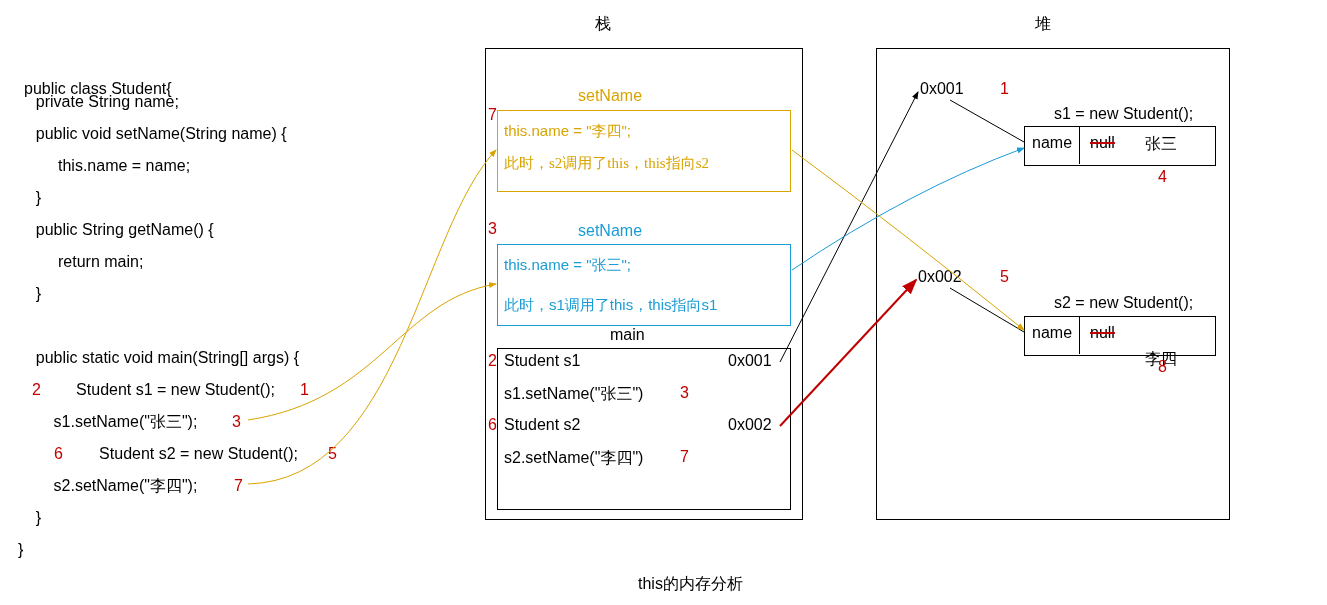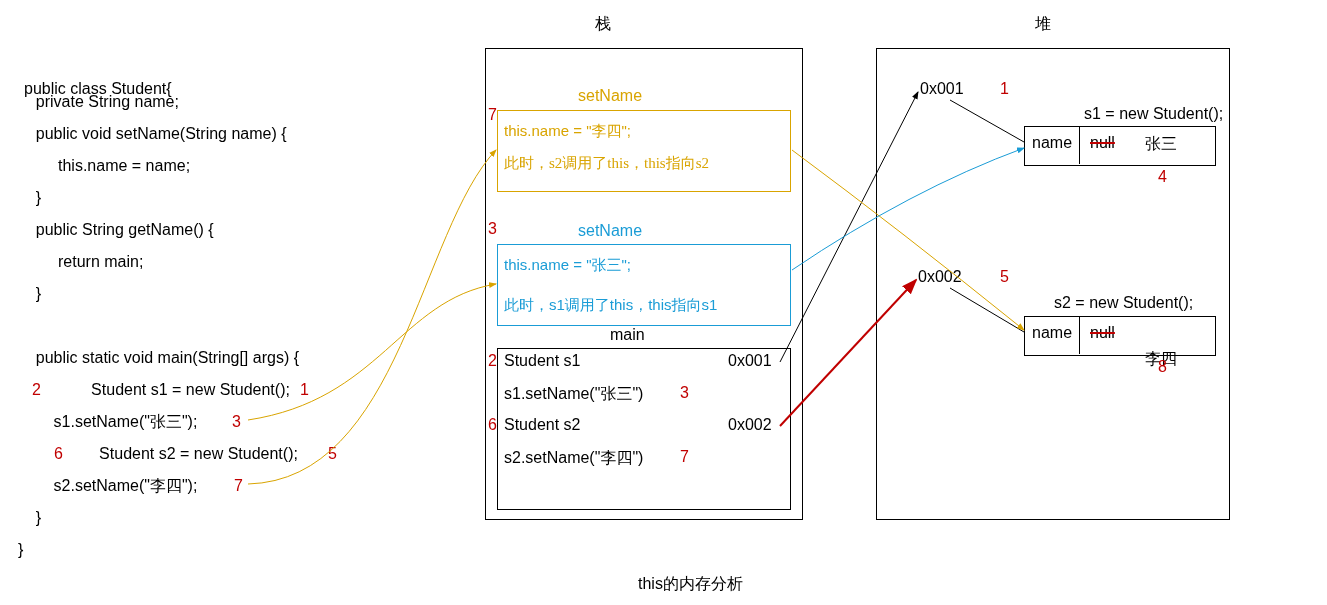--- a/index.html
+++ b/index.html
@@ -40,21 +40,21 @@
 <div class="abs code" style="left:18px; top:124px;">    public void setName(String name) {</div>
 <div class="abs code" style="left:18px; top:156px;">         this.name = name;</div>
 <div class="abs code" style="left:18px; top:188px;">    }</div>
 <div class="abs code" style="left:18px; top:220px;">    public String getName() {</div>
 <div class="abs code" style="left:18px; top:252px;">         return main;</div>
 <div class="abs code" style="left:18px; top:284px;">    }</div>
 <div class="abs code" style="left:18px; top:316px;"></div>
 <div class="abs code" style="left:18px; top:348px;">    public static void main(String[] args) {</div>
 
 <div class="abs code red" style="left:32px; top:380px;">2</div>
-<div class="abs code" style="left:60px; top:380px;">       Student s1 = new Student();</div>
+<div class="abs code" style="left:45px; top:380px;">       Student s1 = new Student();</div>
 <div class="abs code red" style="left:300px; top:380px;">1</div>
 
 <div class="abs code" style="left:18px; top:412px;">        s1.setName("张三");</div>
 <div class="abs code red" style="left:232px; top:412px;">3</div>
 
 <div class="abs code red" style="left:54px; top:444px;">6</div>
 <div class="abs code" style="left:68px; top:444px;">       Student s2 = new Student();</div>
 <div class="abs code red" style="left:328px; top:444px;">5</div>
 
 <div class="abs code" style="left:18px; top:476px;">        s2.setName("李四");</div>
@@ -91,21 +91,21 @@
 <div class="abs" style="left:504px; top:416px;">Student s2</div>
 <div class="abs" style="left:728px; top:416px;">0x002</div>
 
 <div class="abs" style="left:504px; top:448px;">s2.setName("李四")</div>
 <div class="abs red" style="left:680px; top:448px;">7</div>
 
 <div class="box" style="left:876px; top:48px; width:352px; height:470px;"></div>
 
 <div class="abs" style="left:920px; top:80px;">0x001</div>
 <div class="abs red" style="left:1000px; top:80px;">1</div>
-<div class="abs" style="left:1054px; top:105px;margin-left:30px;">s1 = new Student();</div>
+<div class="abs" style="left:1054px; top:105px;">s1 = new Student();</div>
 <div class="box" style="left:1024px; top:126px; width:190px; height:38px;"></div>
 <div class="abs" style="left:1079px; top:126px; width:0; height:38px; border-left:1px solid #000;"></div>
 <div class="abs" style="left:1032px; top:134px;">name</div>
 <div class="abs strike" style="left:1090px; top:134px;">null</div>
 <div class="abs" style="left:1145px; top:134px;">张三</div>
 <div class="abs red" style="left:1158px; top:168px;">4</div>
 
 <div class="abs" style="left:918px; top:268px;">0x002</div>
 <div class="abs red" style="left:1000px; top:268px;">5</div>
 <div class="abs" style="left:1054px; top:294px;">s2 = new Student();</div>

